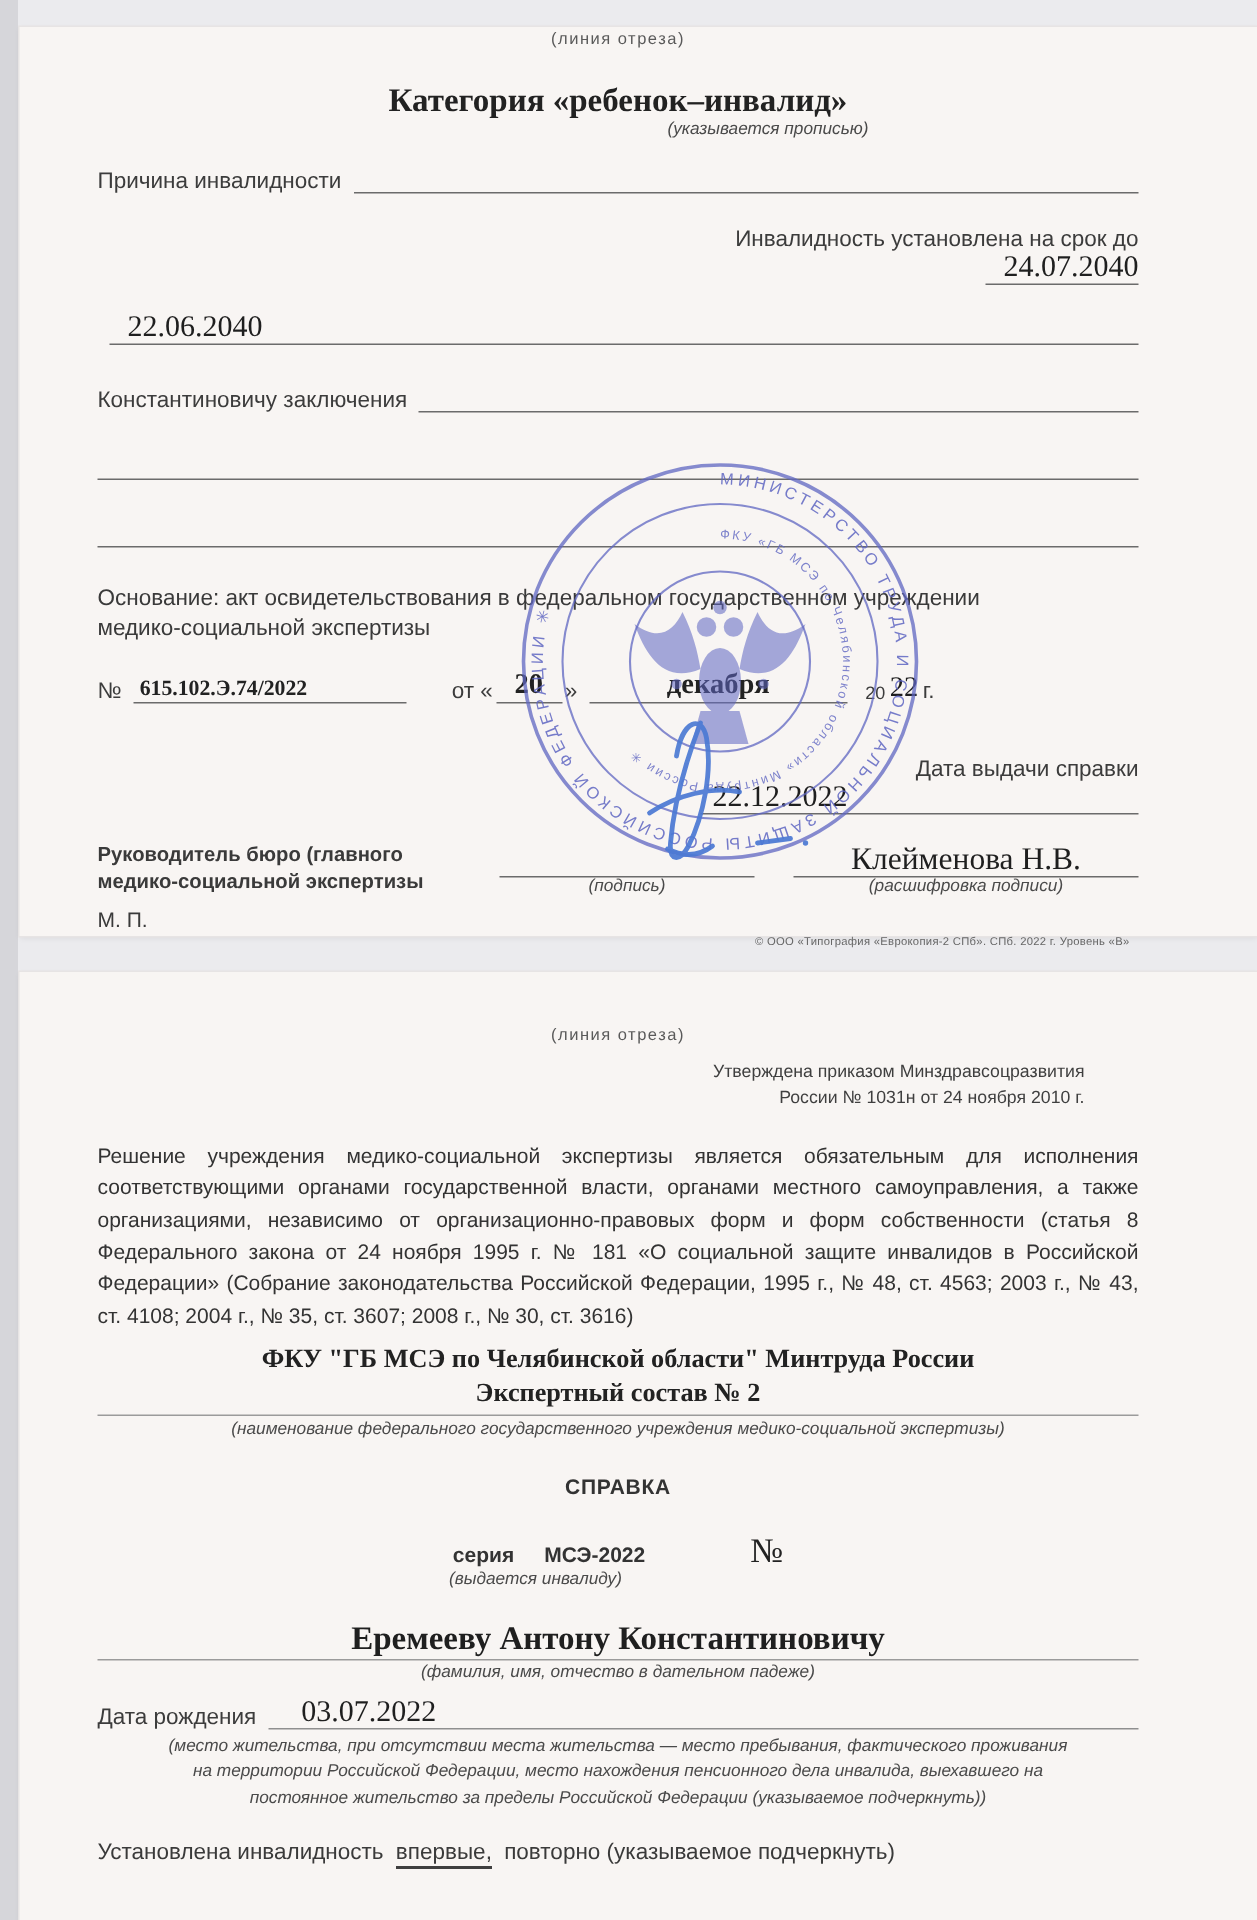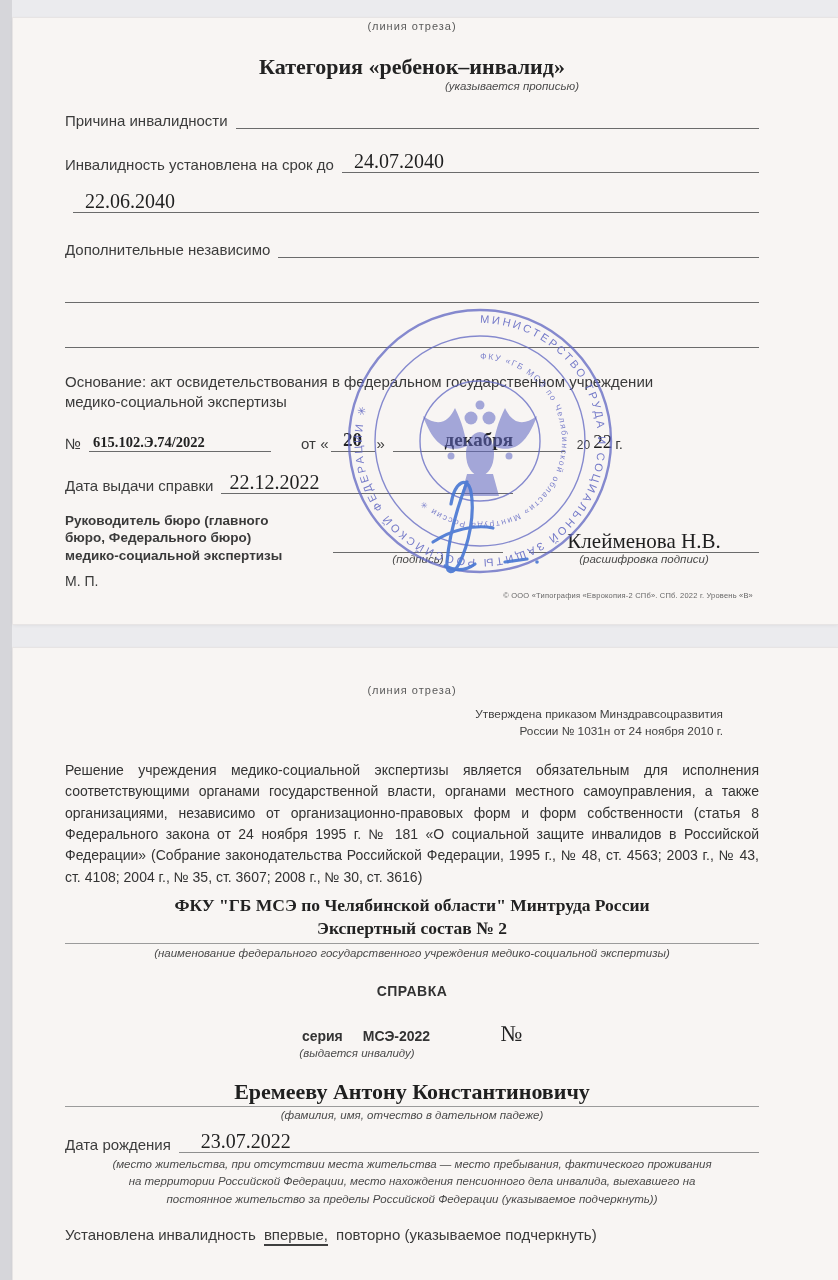--- a/index.html
+++ b/index.html
@@ -72,31 +72,31 @@
 
     <div class="title1" style="margin-top:22px;">Категория «ребенок–инвалид»</div>
 
     <div class="hint" style="margin-left:200px;">(указывается прописью)</div>
 
     <div class="frow" style="margin-top:20px;">
       <span class="lab">Причина инвалидности</span>
       <span class="line"></span>
     </div>
 
-    <div class="frow" style="margin-top:22px;">
+    <div class="frow" style="margin-top:22px;flex-direction:column;">
       <span class="lab">Инвалидность установлена на срок до</span>
       <span class="line"><span class="sval" style="padding-left:12px;">24.07.2040</span></span>
     </div>
 
     <div class="frow" style="margin-top:18px;">
       <span class="line"><span class="sval" style="padding-left:12px;">22.06.2040</span></span>
     </div>
 
     <div class="frow" style="margin-top:28px;">
-      <span class="lab">Дополнительные независимо</span>
+      <span class="lab">Константиновичу заключения</span>
       <span class="line"></span>
     </div>
     <div class="line" style="margin-top:40px;margin-left:0;"></div>
     <div class="line" style="margin-top:40px;margin-left:0;"></div>
 
     <div class="basis" style="margin-top:24px;">
       <div>Основание: акт освидетельствования в федеральном государственном учреждении</div>
       <div>медико-социальной экспертизы</div>
     </div>
 
@@ -105,29 +105,28 @@
       <span class="line noflex" style="width:182px;"><span class="bser" style="font-size:14.5px;padding-left:4px;">615.102.Э.74/2022</span></span>
       <span class="lab" style="margin-left:30px;">от «</span>
       <span class="line noflex" style="width:44px;margin-left:2px;text-align:center;"><span class="bser" style="font-size:19px;">20</span></span>
       <span class="lab" style="margin-left:2px;">»</span>
       <span class="line noflex" style="width:172px;text-align:center;"><span class="bser" style="font-size:19px;">декабря</span></span>
       <span class="lab" style="margin-left:12px;font-size:12px;">20</span>
       <span class="sval" style="font-size:19px;margin-left:3px;">22</span>
       <span class="lab" style="margin-left:3px;">г.</span>
     </div>
 
-    <div class="frow" style="margin-top:20px;">
+    <div class="frow" style="margin-top:35px;flex-direction:column;">
       <span class="lab">Дата выдачи справки</span>
       <span class="line noflex" style="width:292px;"><span class="sval" style="padding-left:8px;">22.12.2022</span></span>
     </div>
 
     <div class="sig" style="margin-top:18px;">
       <div class="sigleft">
         <div>Руководитель бюро (главного</div>
-        <div>бюро, Федерального бюро)</div>
         <div>медико-социальной экспертизы</div>
       </div>
       <div class="sigmid">
         <div class="sigline"></div>
         <div class="hint">(подпись)</div>
       </div>
       <div class="sigright">
         <div style="border-bottom:1.5px solid #6b6b6b;text-align:center;">
           <span class="sval" style="font-size:21px;">Клейменова Н.В.</span>
         </div>
@@ -204,21 +203,21 @@
       <span class="bignum-sign" style="margin-left:70px;">№</span>
     </div>
     <div class="hint" style="margin-right:110px;">(выдается инвалиду)</div>
 
     <div class="fio" style="margin-top:20px;">Еремееву Антону Константиновичу</div>
     <div class="rule" style="margin-top:1px;"></div>
     <div class="hint" style="margin-top:2px;">(фамилия, имя, отчество в дательном падеже)</div>
 
     <div class="frow" style="margin-top:10px;">
       <span class="lab">Дата рождения</span>
-      <span class="line thin"><span class="sval" style="padding-left:22px;">23.07.2022</span></span>
+      <span class="line thin"><span class="sval" style="padding-left:22px;">03.07.2022</span></span>
     </div>
 
     <div class="hint" style="margin-top:3px;line-height:1.5;">
       <div>(место жительства, при отсутствии места жительства — место пребывания, фактического проживания</div>
       <div>на территории Российской Федерации, место нахождения пенсионного дела инвалида, выехавшего на</div>
       <div>постоянное жительство за пределы Российской Федерации (указываемое подчеркнуть))</div>
     </div>
 
     <div class="status" style="margin-top:18px;">
       <span>Установлена инвалидность</span>

